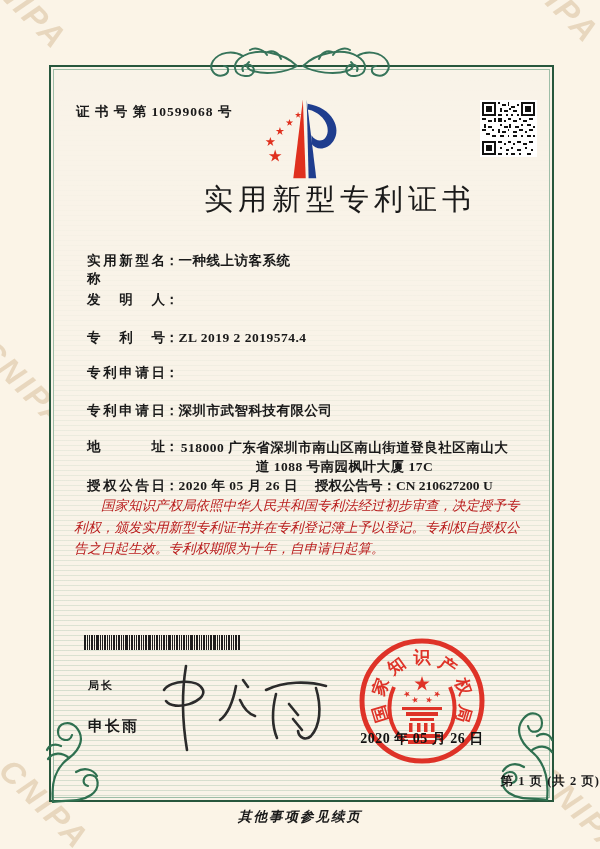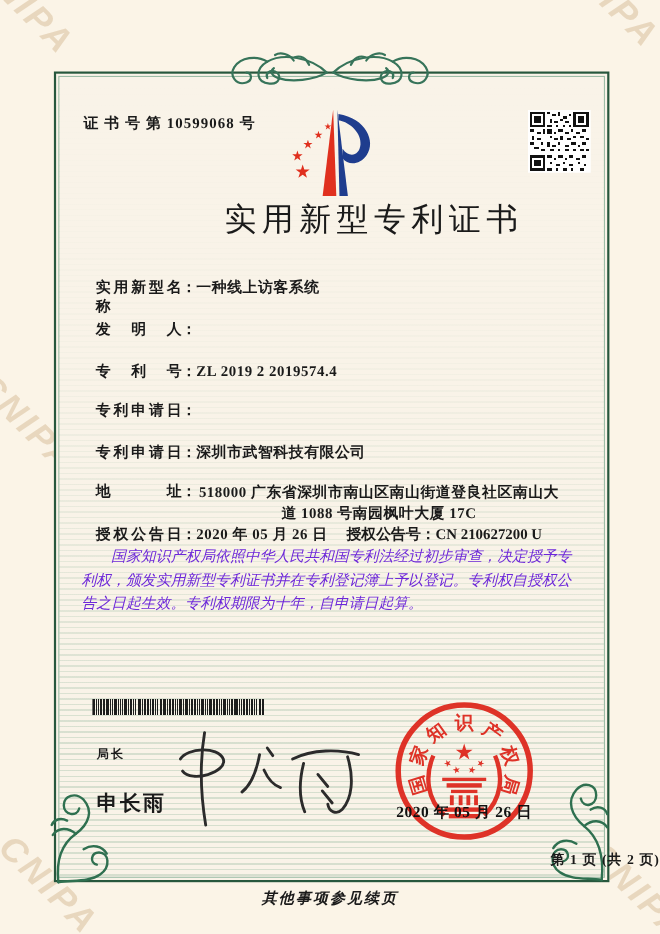--- a/index.html
+++ b/index.html
@@ -55,28 +55,28 @@
              text-align-last:justify;}
   .frow .colon{flex:0 0 auto;}
   .frow .val{flex:1;letter-spacing:.5px;}
   .f-name{top:252px}.f-inventor{top:291px}.f-patno{top:329px}
   .f-filing{top:364px}.f-patentee{top:402px}.f-addr{top:438px}
   .f-addr .val{line-height:19px;max-width:332px;text-align:center;}
   .f-grant{top:477px}
   .grant-no{position:absolute;left:228px;top:0;display:flex;white-space:nowrap;}
 
   .paras{position:absolute;left:74px;top:495px;width:452px;font-size:13.5px;
-         line-height:21.5px;font-style:italic;color:#6d28d9;}
+         line-height:21.5px;font-style:italic;color:#b91c1c;}
   .paras p{margin:0;text-indent:2em;}
 
   .barcode{position:absolute;left:84px;top:635px;width:156px;height:15px;}
 
   .signer-title{position:absolute;left:88px;top:678px;font-size:11px;font-weight:700;
         font-family:"Liberation Sans","DejaVu Sans",sans-serif;letter-spacing:2px;}
-  .signer-name{position:absolute;left:88px;top:717px;font-size:19px;font-weight:700;
+  .signer-name{position:absolute;left:88px;top:717px;font-size:15px;font-weight:700;
         font-family:"Liberation Sans","DejaVu Sans",sans-serif;letter-spacing:2px;}
   .sig-svg{position:absolute;left:148px;top:660px;width:195px;height:96px;}
 
   .seal{position:absolute;left:356px;top:635px;width:132px;height:132px;opacity:.92;}
   .seal-date{position:absolute;left:356px;top:730px;width:132px;text-align:center;
              font-size:14px;font-weight:700;color:#111;white-space:nowrap;
              letter-spacing:.5px;z-index:6;}
 
   .page-num{position:absolute;left:0;top:773px;width:600px;text-align:right;
             font-size:12.5px;font-weight:600;letter-spacing:1px;}

